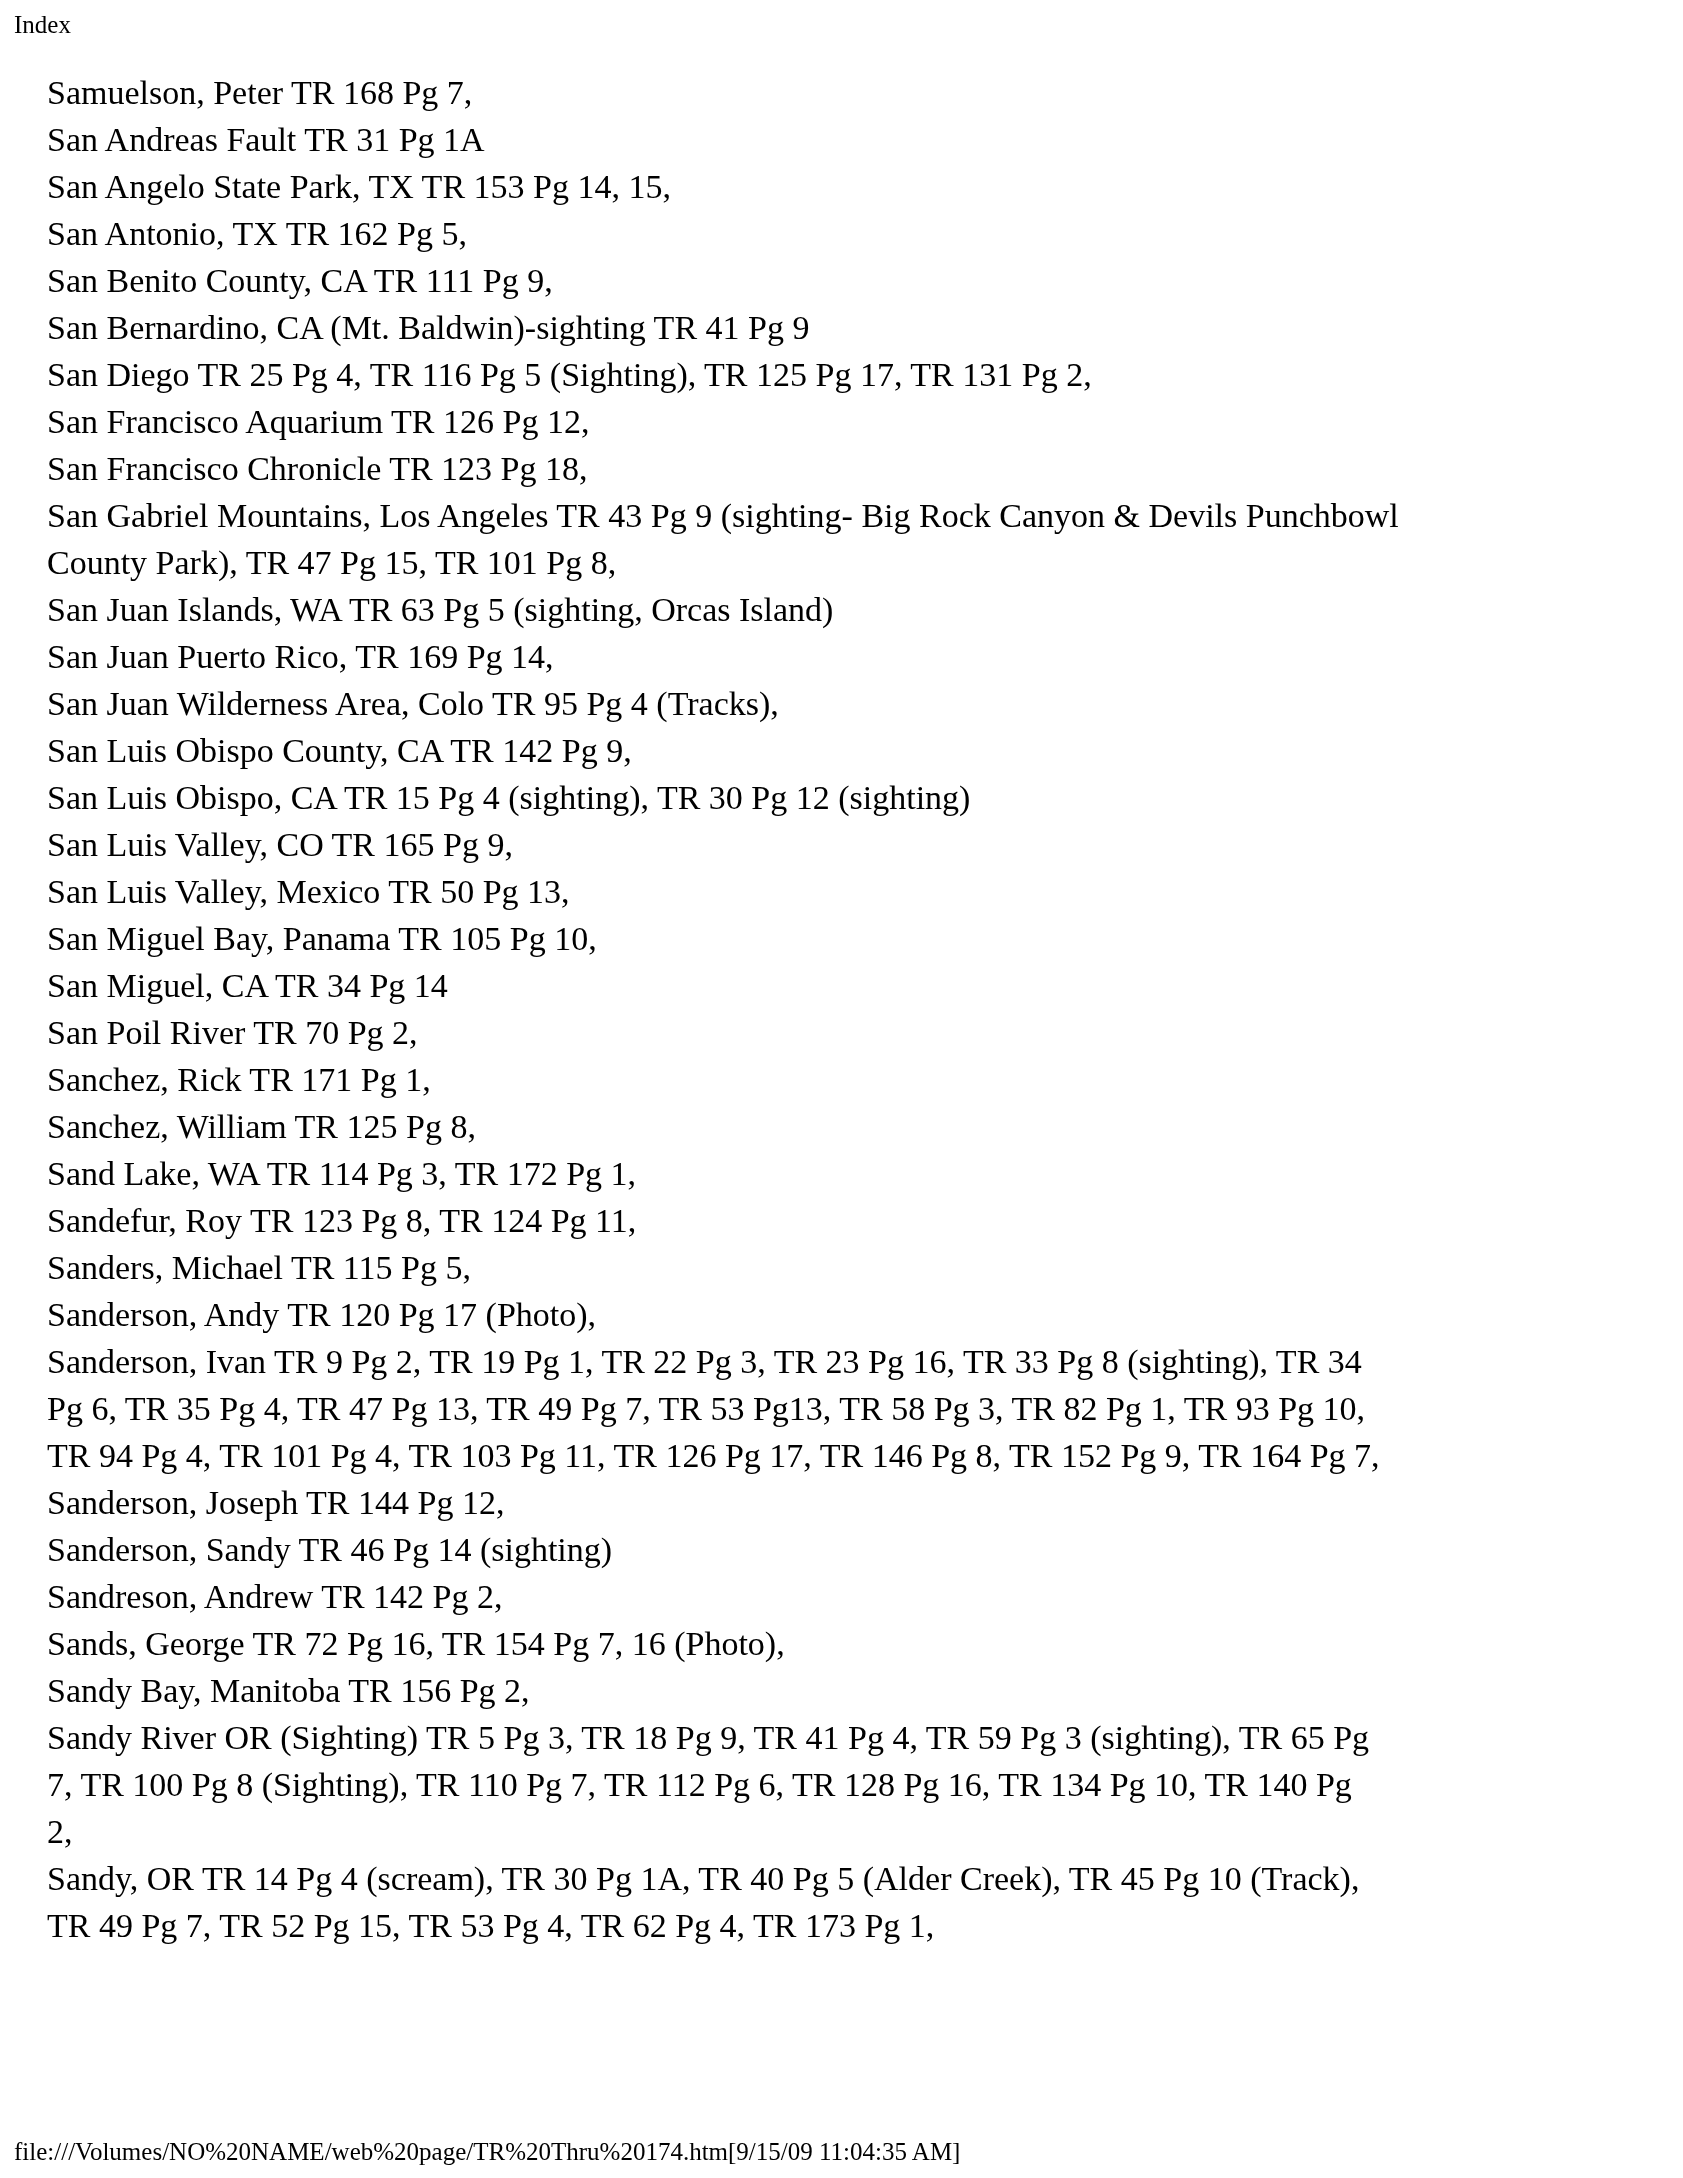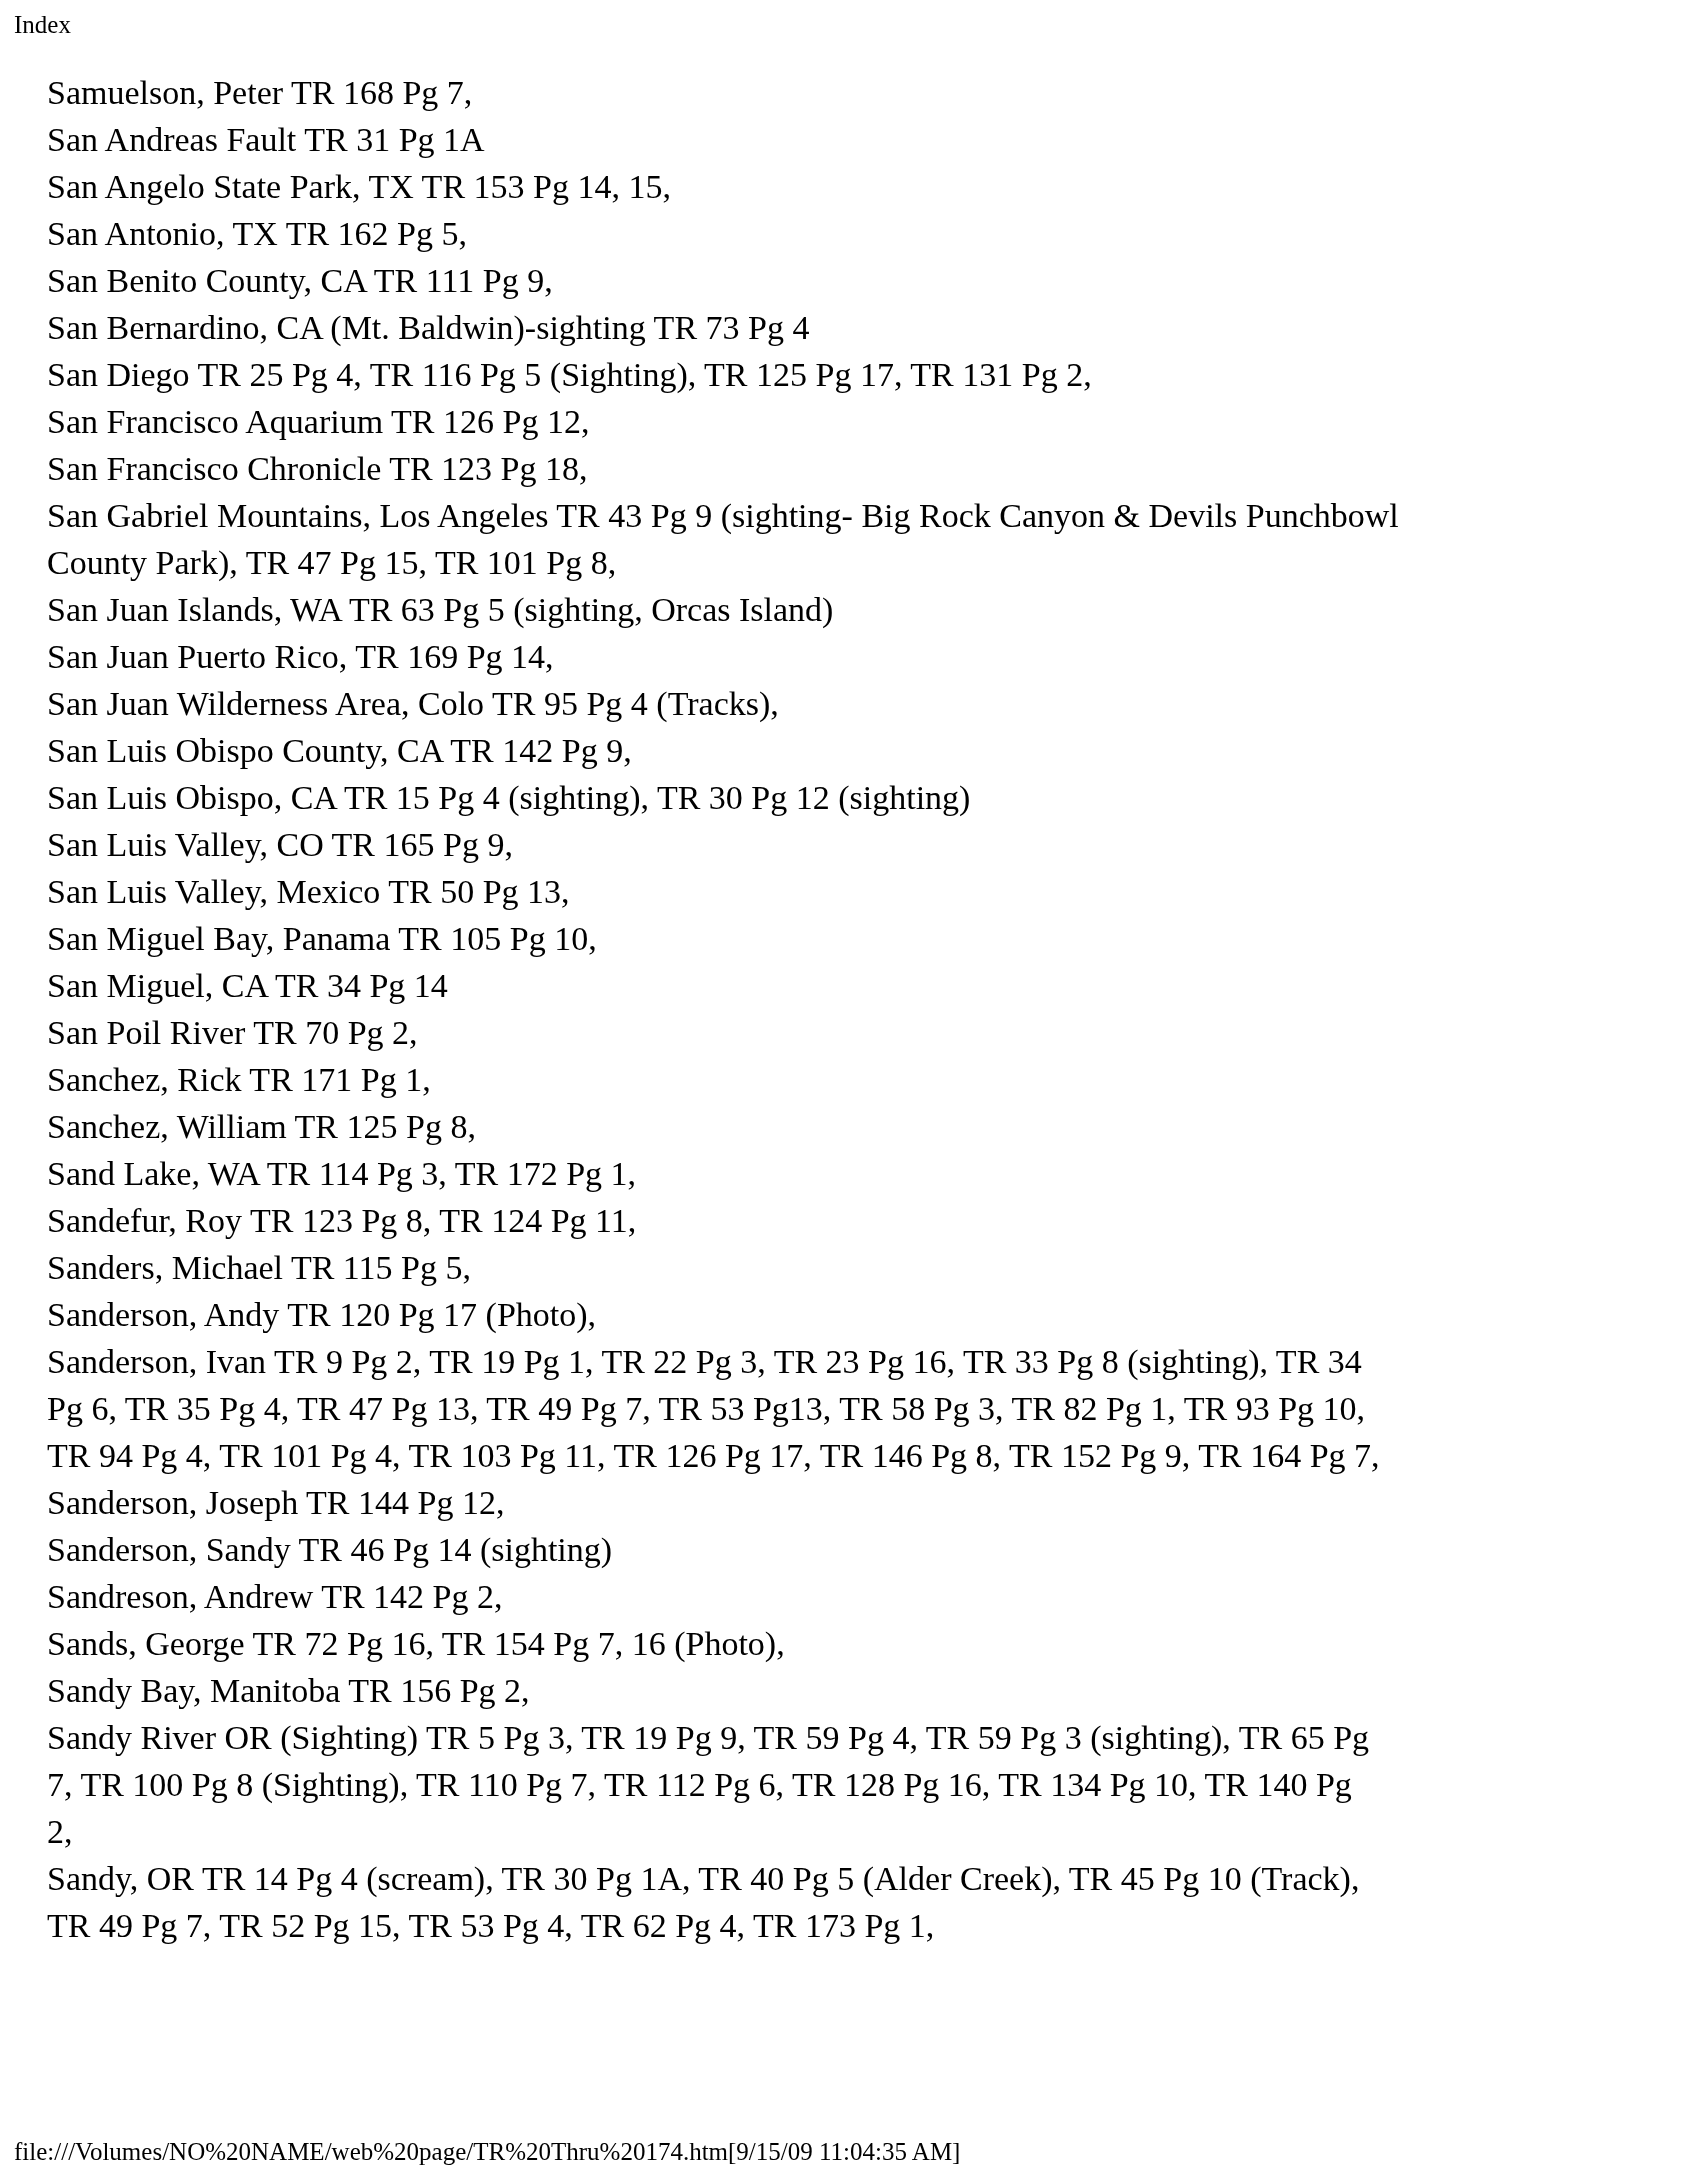--- a/index.html
+++ b/index.html
@@ -47,21 +47,21 @@
 <body>
 
 <div class="print-header">Index</div>
 
 <div class="index-list">
     <div class="entry">Samuelson, Peter TR 168 Pg 7,</div>
     <div class="entry">San Andreas Fault TR 31 Pg 1A</div>
     <div class="entry">San Angelo State Park, TX TR 153 Pg 14, 15,</div>
     <div class="entry">San Antonio, TX TR 162 Pg 5,</div>
     <div class="entry">San Benito County, CA TR 111 Pg 9,</div>
-    <div class="entry">San Bernardino, CA (Mt. Baldwin)-sighting TR 73 Pg 4</div>
+    <div class="entry">San Bernardino, CA (Mt. Baldwin)-sighting TR 41 Pg 9</div>
     <div class="entry">San Diego TR 25 Pg 4, TR 116 Pg 5 (Sighting), TR 125 Pg 17, TR 131 Pg 2,</div>
     <div class="entry">San Francisco Aquarium TR 126 Pg 12,</div>
     <div class="entry">San Francisco Chronicle TR 123 Pg 18,</div>
     <div class="entry">San Gabriel Mountains, Los Angeles TR 43 Pg 9 (sighting- Big Rock Canyon &amp; Devils Punchbowl
 County Park), TR 47 Pg 15, TR 101 Pg 8,</div>
     <div class="entry">San Juan Islands, WA TR 63 Pg 5 (sighting, Orcas Island)</div>
     <div class="entry">San Juan Puerto Rico, TR 169 Pg 14,</div>
     <div class="entry">San Juan Wilderness Area, Colo TR 95 Pg 4 (Tracks),</div>
     <div class="entry">San Luis Obispo County, CA TR 142 Pg 9,</div>
     <div class="entry">San Luis Obispo, CA TR 15 Pg 4 (sighting), TR 30 Pg 12 (sighting)</div>
@@ -77,21 +77,21 @@
     <div class="entry">Sanders, Michael TR 115 Pg 5,</div>
     <div class="entry">Sanderson, Andy TR 120 Pg 17 (Photo),</div>
     <div class="entry">Sanderson, Ivan TR 9 Pg 2, TR 19 Pg 1, TR 22 Pg 3, TR 23 Pg 16, TR 33 Pg 8 (sighting), TR 34
 Pg 6, TR 35 Pg 4, TR 47 Pg 13, TR 49 Pg 7, TR 53 Pg13, TR 58 Pg 3, TR 82 Pg 1, TR 93 Pg 10,
 TR 94 Pg 4, TR 101 Pg 4, TR 103 Pg 11, TR 126 Pg 17, TR 146 Pg 8, TR 152 Pg 9, TR 164 Pg 7,</div>
     <div class="entry">Sanderson, Joseph TR 144 Pg 12,</div>
     <div class="entry">Sanderson, Sandy TR 46 Pg 14 (sighting)</div>
     <div class="entry">Sandreson, Andrew TR 142 Pg 2,</div>
     <div class="entry">Sands, George TR 72 Pg 16, TR 154 Pg 7, 16 (Photo),</div>
     <div class="entry">Sandy Bay, Manitoba TR 156 Pg 2,</div>
-    <div class="entry">Sandy River OR (Sighting) TR 5 Pg 3, TR 19 Pg 9, TR 59 Pg 4, TR 59 Pg 3 (sighting), TR 65 Pg
+    <div class="entry">Sandy River OR (Sighting) TR 5 Pg 3, TR 18 Pg 9, TR 41 Pg 4, TR 59 Pg 3 (sighting), TR 65 Pg
 7, TR 100 Pg 8 (Sighting), TR 110 Pg 7, TR 112 Pg 6, TR 128 Pg 16, TR 134 Pg 10, TR 140 Pg
 2,</div>
     <div class="entry">Sandy, OR TR 14 Pg 4 (scream), TR 30 Pg 1A, TR 40 Pg 5 (Alder Creek), TR 45 Pg 10 (Track),
 TR 49 Pg 7, TR 52 Pg 15, TR 53 Pg 4, TR 62 Pg 4, TR 173 Pg 1,</div>
   </div>
 
 <div class="print-footer">file:///Volumes/NO%20NAME/web%20page/TR%20Thru%20174.htm[9/15/09 11:04:35 AM]</div>
 
 
 </body></html>

